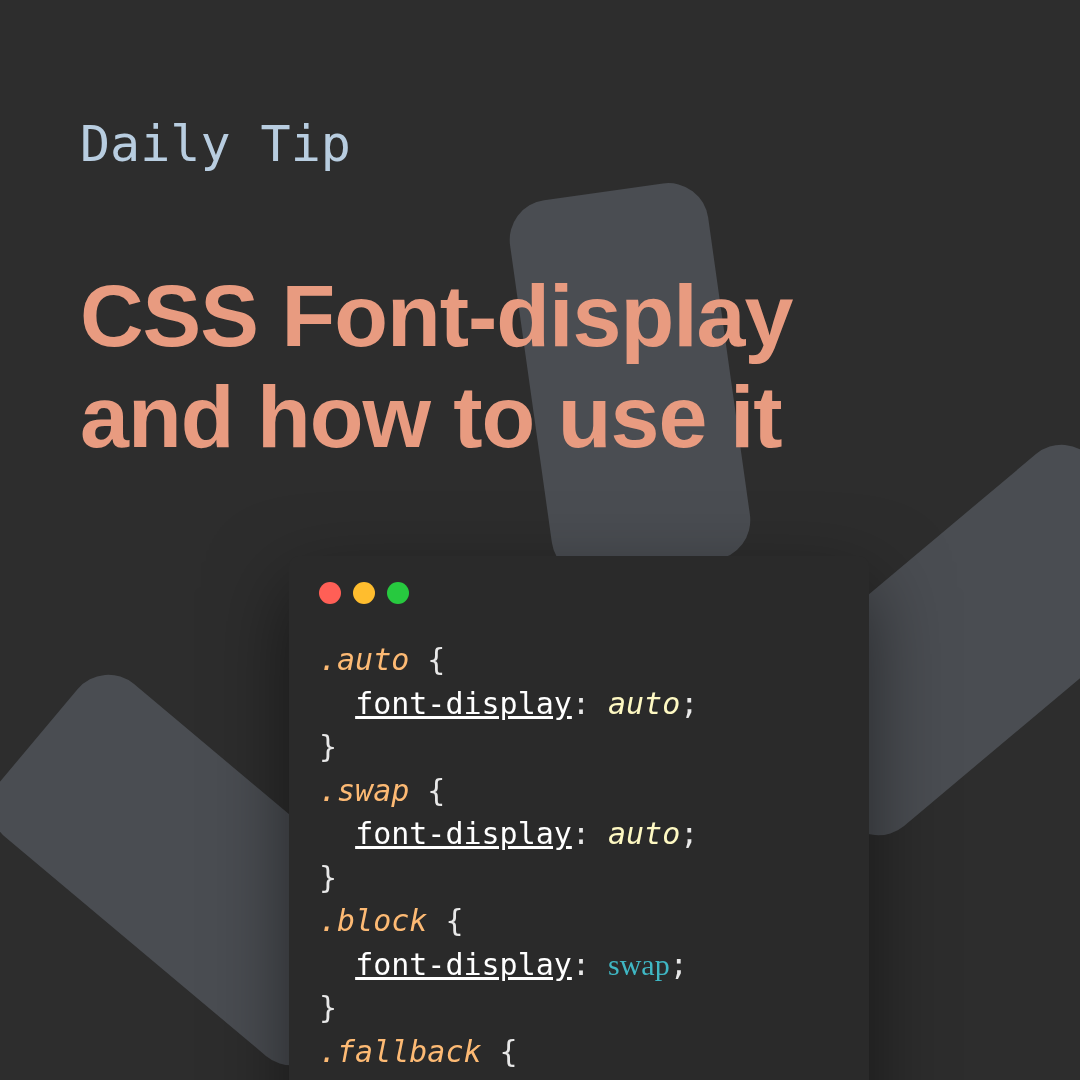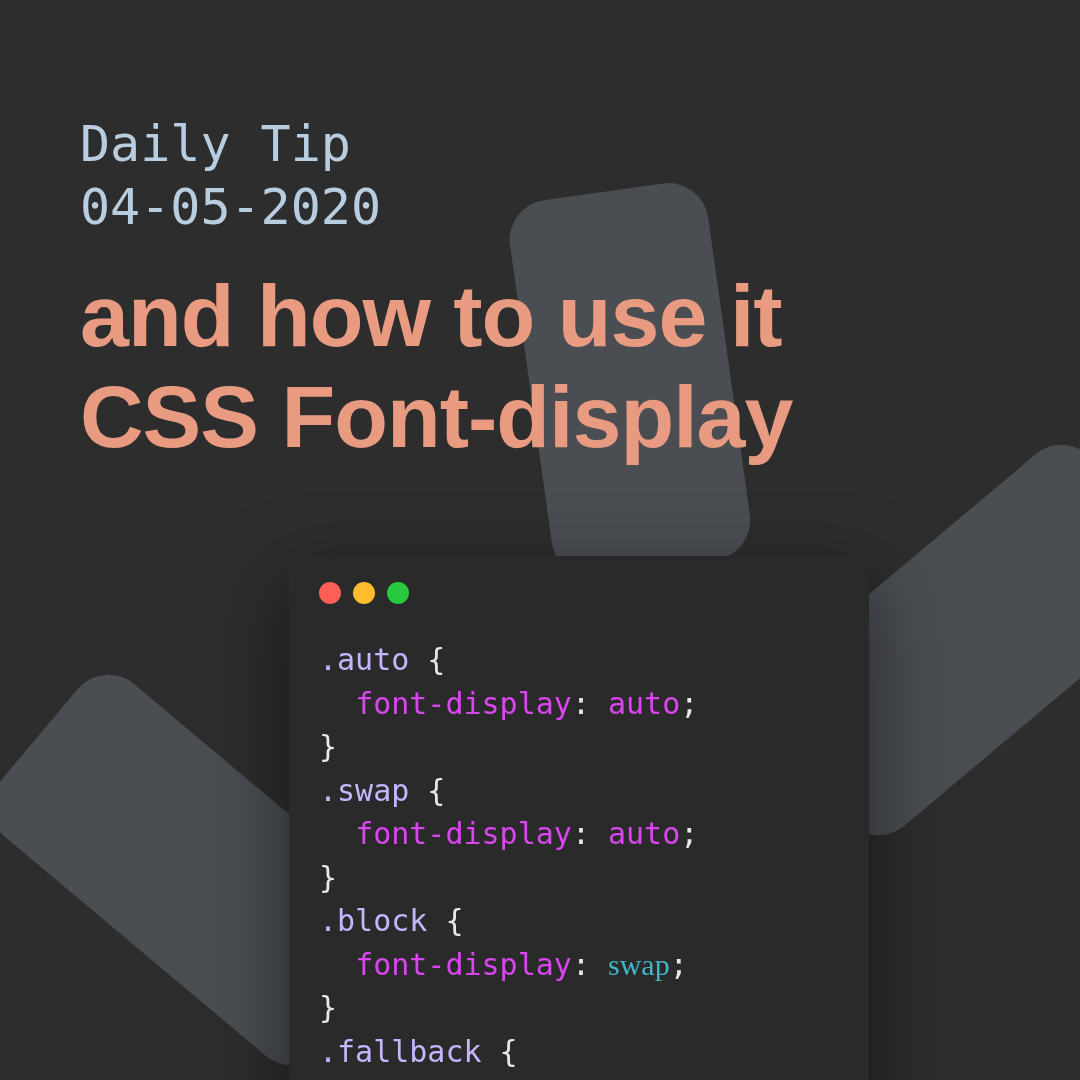--- a/index.html
+++ b/index.html
@@ -81,41 +81,40 @@
   .dot.red { background: #ff5f56; }
   .dot.yellow { background: #ffbd2e; }
   .dot.green { background: #27c93f; }
   .code {
     font-family: ui-monospace, "SF Mono", Menlo, Consolas, monospace;
     font-size: 30px;
     line-height: 1.45;
     color: #e8e8e8;
     white-space: pre;
   }
-  .sel { color: #c4b5fd; }
-  .prop { color: #d946ef; }
-  .val { color: #d946ef; }
+  .sel { color: #fdba74; font-style: italic; }
+  .prop { color: #ffffff; text-decoration: underline; }
+  .val { color: #fef9c3; font-style: italic; }
   .val-kw { color: #3fb7c4; font-family: Liberation Serif, serif; }
   .punct { color: #e8e8e8; }
 </style>
 </head>
 <body>
 
 <div class="bg-shape shape1"></div>
 <div class="bg-shape shape2"></div>
 <div class="bg-shape shape3"></div>
 
 <div class="header">
   <div>Daily Tip</div>
-  <div>04-05-2020</div>
 </div>
 
 <div class="title">
+  <div>CSS Font-display</div>
   <div>and how to use it</div>
-  <div>CSS Font-display</div>
 </div>
 
 <div class="code-window">
   <div class="traffic-lights">
     <div class="dot red"></div>
     <div class="dot yellow"></div>
     <div class="dot green"></div>
   </div>
   <div class="code" id="code-block"><span class="sel">.auto</span><span class="punct"> {</span>
   <span class="prop">font-display</span><span class="punct">: </span><span class="val">auto</span><span class="punct">;</span>

